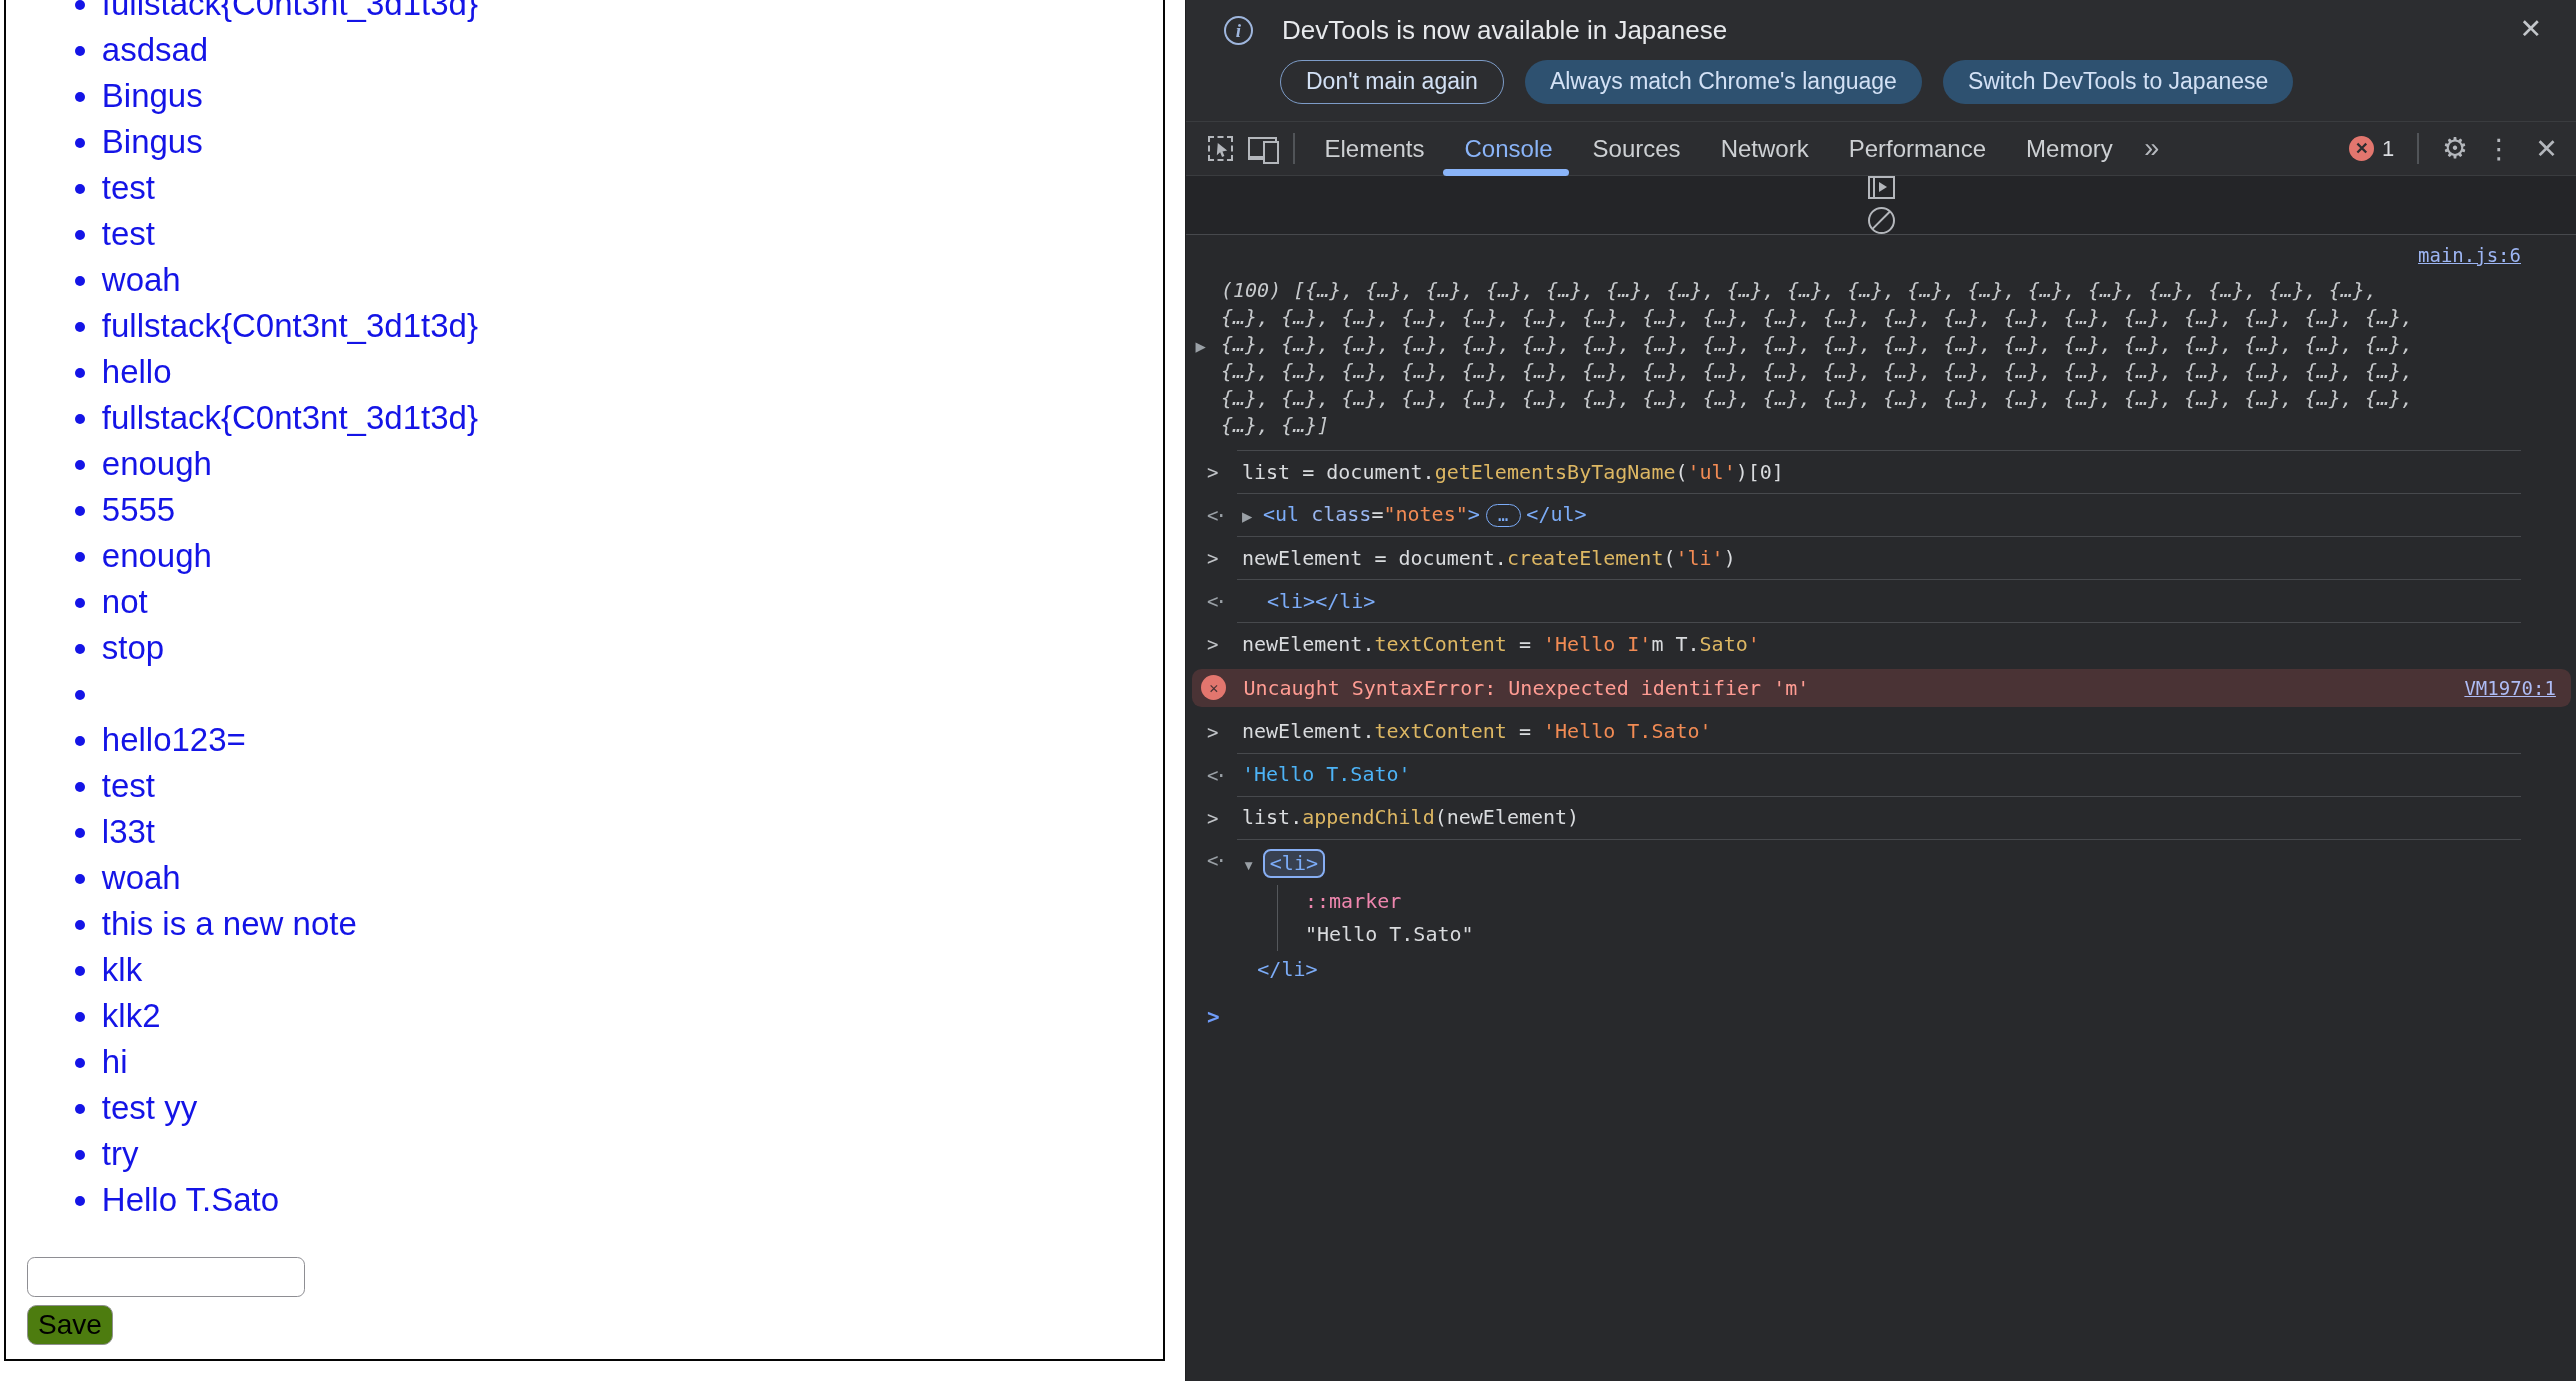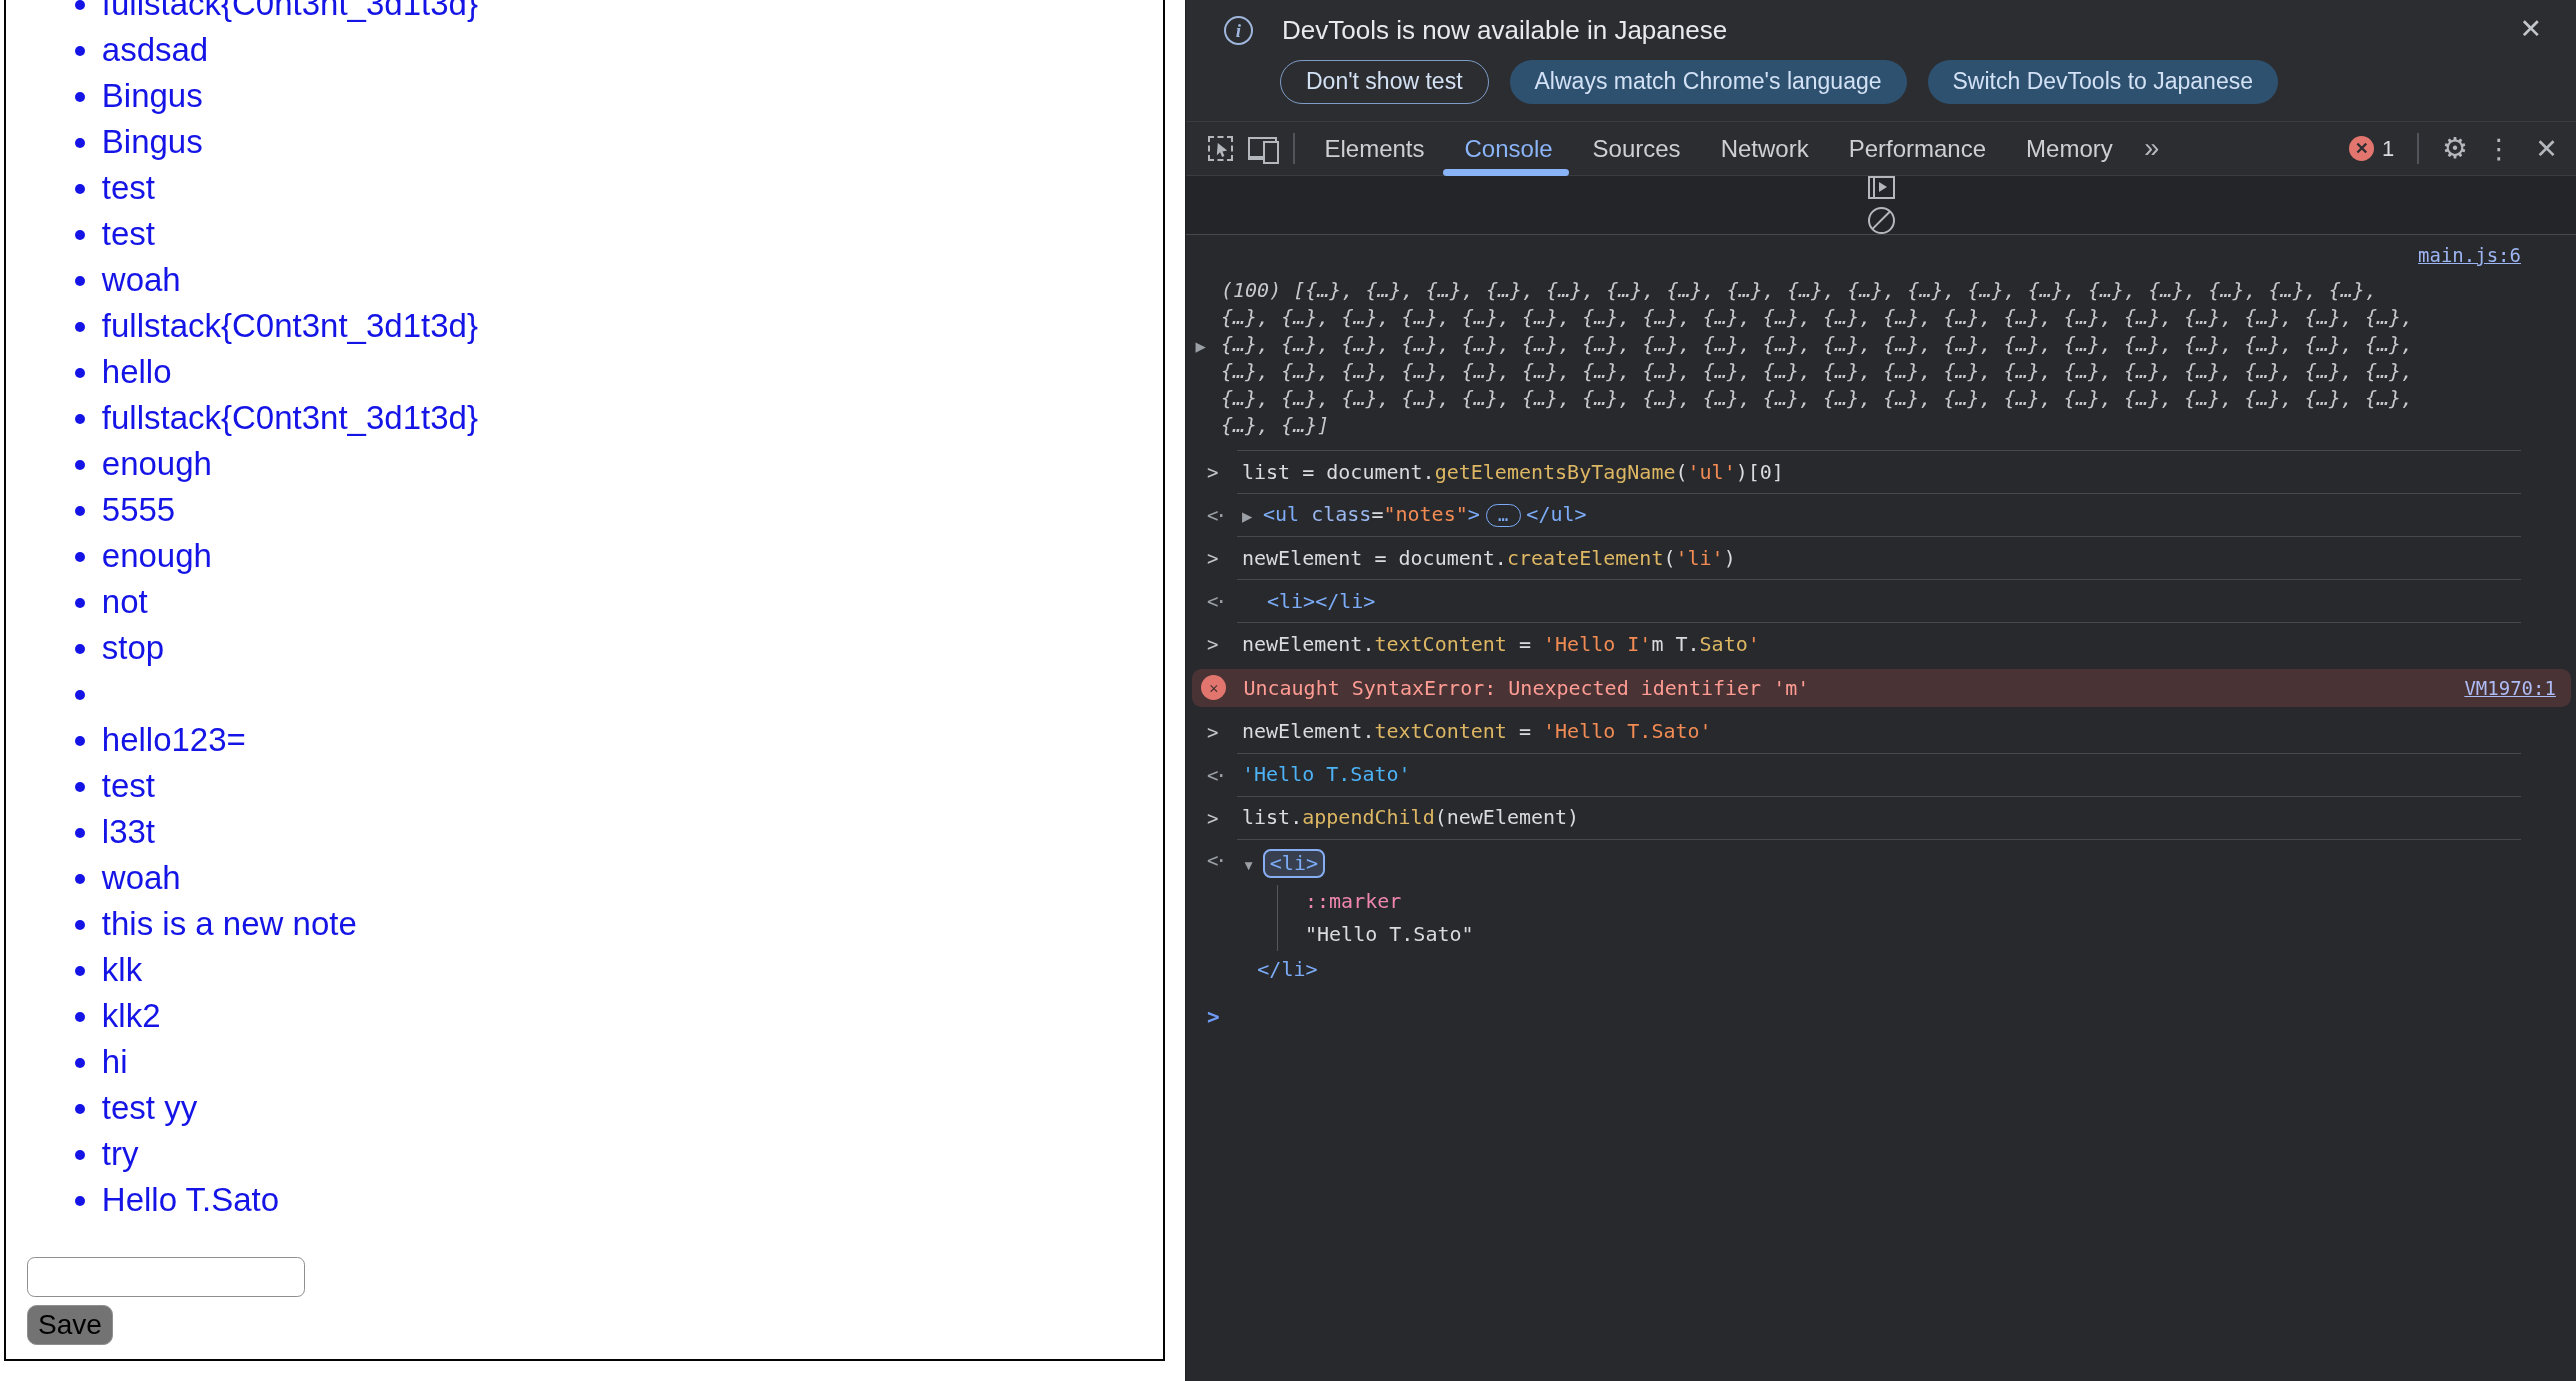--- a/index.html
+++ b/index.html
@@ -18,21 +18,21 @@
   
   #notes-pane{position:absolute; left:0; top:0; width:1185px; height:988px; background:#fff;}
   .page-box{position:absolute; left:3.8px; top:-29px; width:1161px; height:1390px; border:2.9px solid #050505;}
   ul.notes{position:absolute; top:-19px; left:5.8px; margin:0; padding-left:96px;
            color:var(--note); font-size:33px; list-style:disc;}
   ul.notes li{height:46px; line-height:46px; white-space:nowrap;}
   .note-input{position:absolute; left:27px; top:1257px; width:278px; height:40px;
               border:1.9px solid #8e8e93; border-radius:7.7px; background:#fff; outline:none;
               font-size:27px; padding:0 9.6px; font-family:"Liberation Sans",sans-serif;}
   .save-btn{position:absolute; left:27px; top:1305px; width:86px; height:40px;
-            background:#737373; border:1.9px solid #8f8f8f; border-radius:9.6px;
+            background:#4d7c0f; border:1.9px solid #8f8f8f; border-radius:9.6px;
             font-size:28px; color:#000; font-family:"Liberation Sans",sans-serif;}
 
   
   #devtools{position:absolute; left:1185px; top:0; width:1392px; height:1382px;
             background:var(--bg-console); color:var(--txt); border-left:1px solid #1f2022;}
 
   
   .infobar{height:122px; background:var(--bg-bars); border-bottom:1px solid var(--hairline); position:relative;}
   .infobar-top{display:flex; align-items:center; padding:15.3px 38px 0 38px;}
   .info-icon{width:29px; height:29px; border:2.4px solid #9fb6dd; border-radius:50%;
@@ -172,21 +172,21 @@
 
   <section id="devtools">
 
     <div class="infobar">
       <div class="infobar-top">
         <span class="info-icon">i</span>
         <span class="infobar-msg">DevTools is now available in Japanese</span>
         <span class="infobar-close">✕</span>
       </div>
       <div class="infobar-actions">
-        <button class="chip outline">Don't show test</button>
+        <button class="chip outline">Don't main again</button>
         <button class="chip filled">Always match Chrome's language</button>
         <button class="chip filled">Switch DevTools to Japanese</button>
       </div>
     </div>
 
     <div class="tabbar">
       <span class="tb-icon">
         <span class="inspect-box">
           <svg width="17" height="17" viewBox="0 0 18 18">
             <path d="M4 2 L14 10 L9 11 L11 16 L8.5 17 L6.5 12 L3 15 Z" fill="#b4b7bc"></path>

